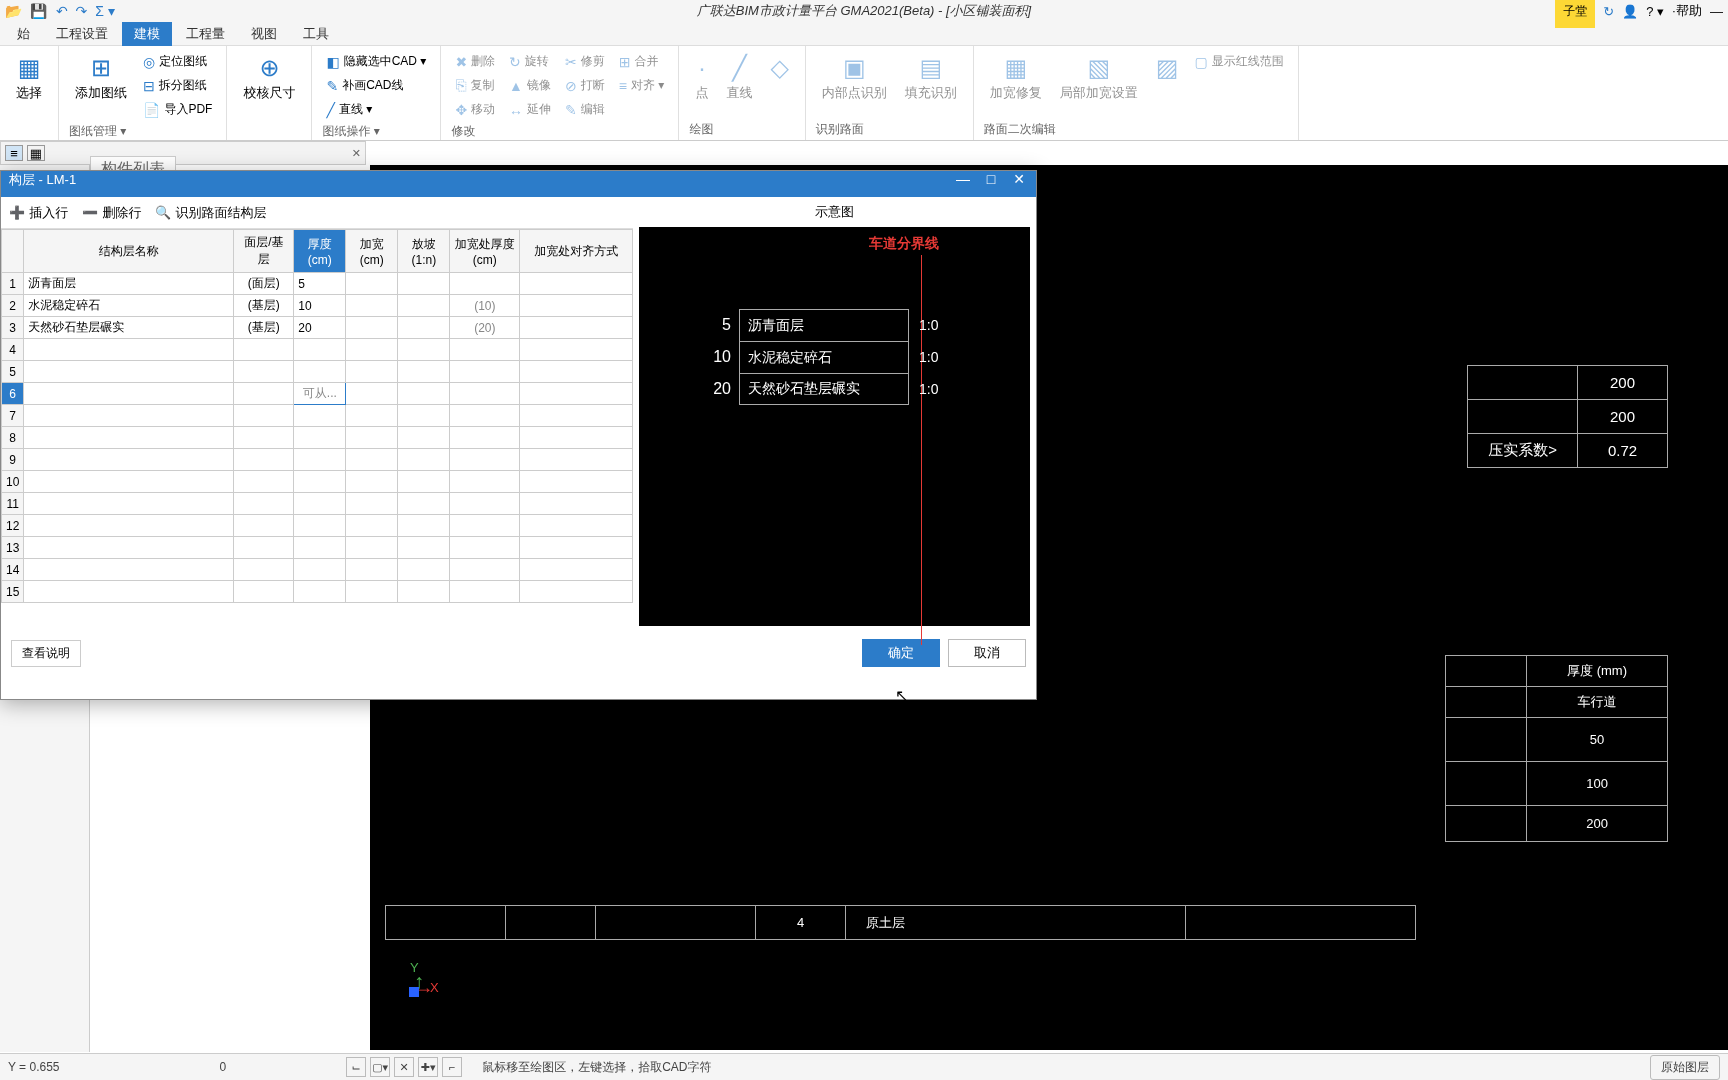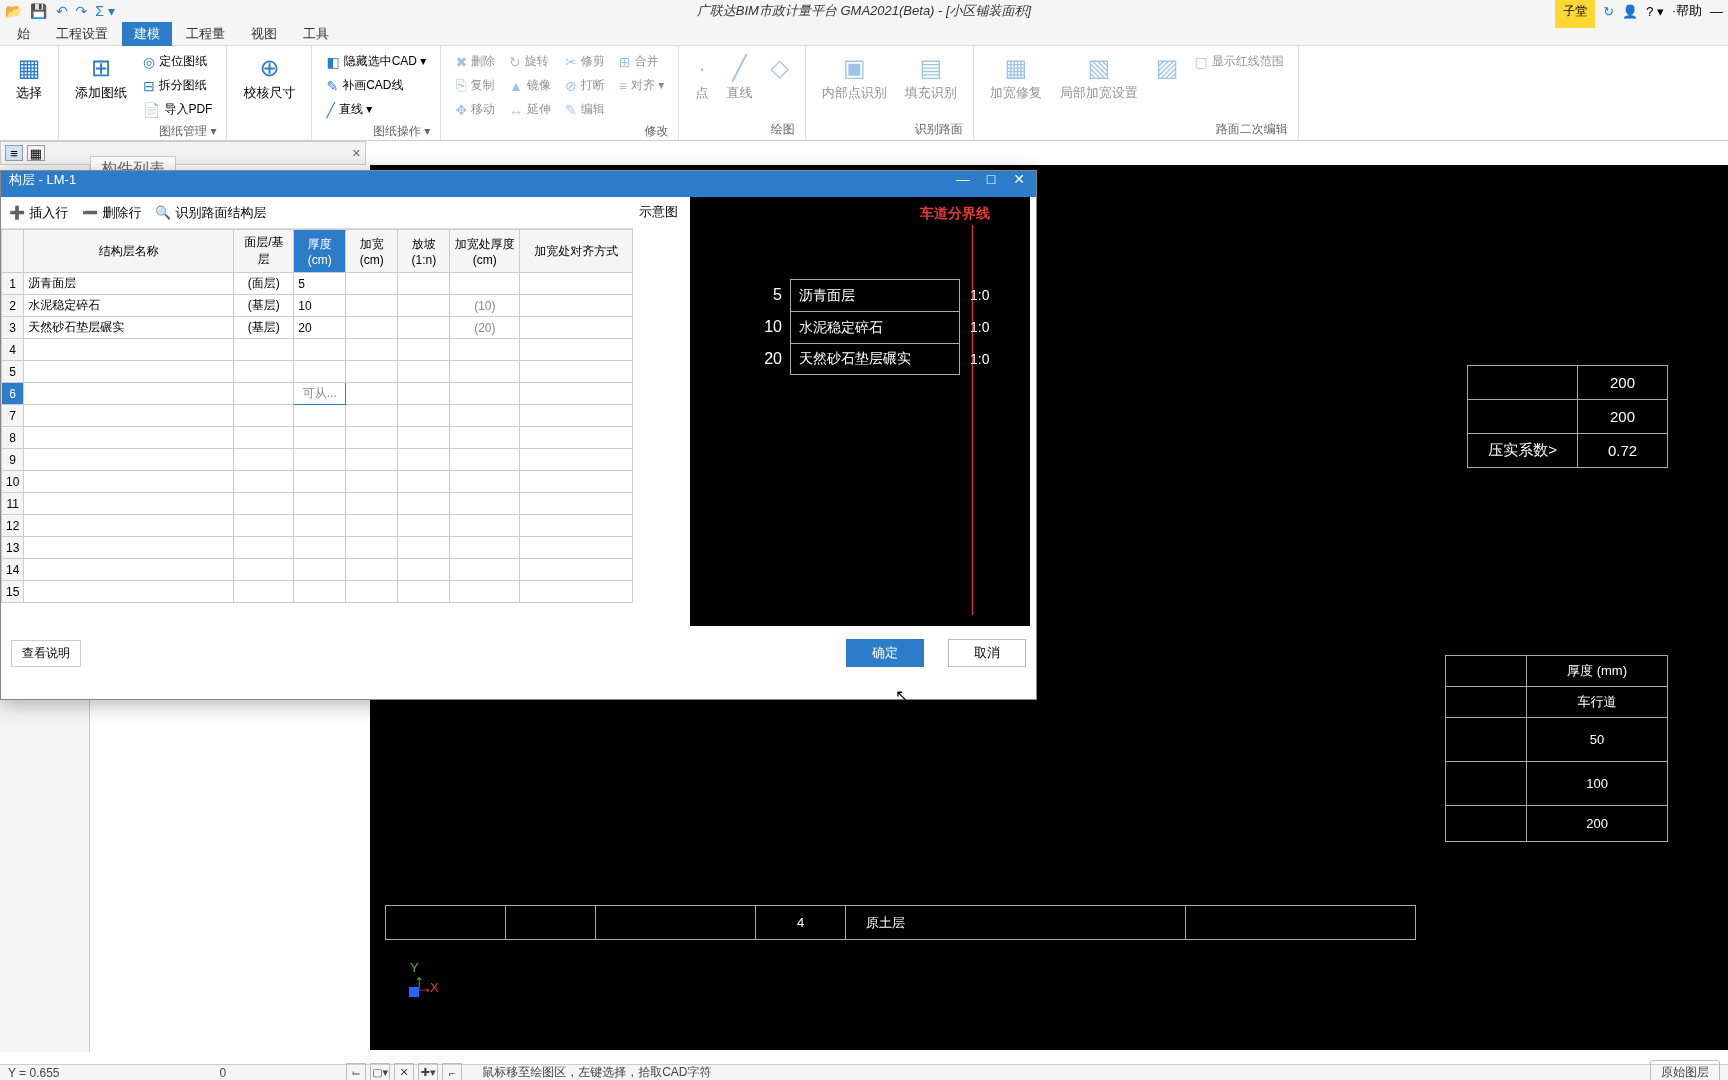--- a/index.html
+++ b/index.html
@@ -15,21 +15,21 @@
 
 
 .menu-bar { height: 24px; background: #f5f5f5; display: flex; align-items: center; gap: 2px; padding-left: 5px; border-bottom: 1px solid #ddd; }
 .menu-bar .menu-item { padding: 3px 12px; color: #333; font-size: 13px; }
 .menu-bar .menu-item.active { background: #2c7cc9; color: #fff; }
 
 
 .ribbon { height: 95px; background: #fff; border-bottom: 1px solid #ccc; display: flex; }
 .ribbon-group { border-right: 1px solid #e0e0e0; padding: 5px 10px 2px; display: flex; flex-direction: column; justify-content: space-between; }
 .ribbon-group .group-content { display: flex; gap: 6px; align-items: flex-start; }
-.ribbon-group .group-label { text-align: right; font-size: 12px; color: #666; padding-top: 3px; }
+.ribbon-group .group-label { text-align: left; font-size: 12px; color: #666; padding-top: 3px; }
 .ribbon-btn-large { display: flex; flex-direction: column; align-items: center; gap: 2px; padding: 3px 6px; }
 .ribbon-btn-large .icon { font-size: 24px; color: #2c7cc9; }
 .ribbon-btn-large.disabled { opacity: 0.45; }
 .ribbon-btn-small { display: flex; align-items: center; gap: 4px; padding: 2px 4px; font-size: 12px; }
 .ribbon-btn-small .icon { color: #2c7cc9; font-size: 14px; }
 .ribbon-btn-small.disabled { opacity: 0.45; }
 .ribbon-col { display: flex; flex-direction: column; gap: 3px; }
 
 
 .left-top { position: absolute; top: 141px; left: 0; width: 366px; height: 24px; background: #f3f3f3; border: 1px solid #ccc; display: flex; align-items: center; gap: 4px; padding: 0 4px; }
@@ -54,36 +54,36 @@
 .struct-table th, .struct-table td { border: 1px solid #ccc; font-size: 12px; text-align: center; height: 22px; padding: 0 4px; }
 .struct-table th { background: #f5f5f5; font-weight: normal; padding: 4px; }
 .struct-table th.active { background: #2c7cc9; color: #fff; }
 .struct-table td.row-num { background: #f5f5f5; width: 18px; }
 .struct-table td.row-num.sel { background: #2c7cc9; color: #fff; }
 .struct-table td.name { text-align: left; }
 .struct-table td.editable { border: 1px solid #2c7cc9; color: #888; }
 .struct-table .val.paren { color: #888; }
 
 
-.dialog-right { flex: 1; display: flex; flex-direction: row; }
+.dialog-right { flex: 1; display: flex; flex-direction: column; }
 .preview-title { text-align: center; padding: 6px; font-size: 13px; }
 .preview-canvas { flex: 1; background: #000; margin: 0 6px 6px; position: relative; color: #fff; }
 .preview-canvas .lane-label { position: absolute; top: 8px; left: 230px; color: #e53935; font-size: 14px; font-weight: bold; }
 .preview-canvas .redline { position: absolute; left: 282px; top: 28px; width: 1px; height: 390px; background: #e53935; }
 .preview-canvas .layer-row { position: absolute; display: flex; align-items: center; }
 .preview-canvas .layer-row .thk { width: 40px; text-align: right; padding-right: 8px; font-size: 16px; }
 .preview-canvas .layer-row .box { width: 170px; height: 32px; border: 1px solid #aaa; border-bottom: none; display: flex; align-items: center; padding-left: 8px; font-size: 14px; }
 .preview-canvas .layer-row .ratio { padding-left: 10px; font-size: 14px; }
 .preview-canvas .layer-row.last .box { border-bottom: 1px solid #aaa; }
 
 
 .dialog-footer { height: 42px; display: flex; align-items: center; padding: 0 10px; }
 .dialog-footer .view-desc { border: 1px solid #ccc; padding: 4px 10px; font-size: 12px; }
 .dialog-footer .spacer { flex: 1; }
-.dialog-footer button { width: 78px; height: 28px; margin-left: 24px; border: 1px solid #bbb; background: #fff; font-size: 13px; }
+.dialog-footer button { width: 78px; height: 28px; margin-left: 8px; border: 1px solid #bbb; background: #fff; font-size: 13px; }
 .dialog-footer button.primary { background: #2c7cc9; color: #fff; border-color: #2c7cc9; }
 
 
 .cursor { position: absolute; top: 686px; left: 895px; font-size: 16px; z-index: 100; user-select: none; }
 
 
 .cad-area { position: absolute; top: 165px; left: 370px; right: 0; bottom: 30px; background: #000; }
 .cad-tables { position: absolute; top: 200px; right: 60px; color: #fff; font-size: 15px; }
 .cad-tables table { border-collapse: collapse; }
 .cad-tables td { border: 1px solid #aaa; padding: 6px 20px; text-align: center; min-width: 90px; height: 34px; }
@@ -91,21 +91,21 @@
 .cad-bottom-row table { border-collapse: collapse; }
 .cad-bottom-row td { border: 1px solid #aaa; padding: 6px 20px; height: 34px; min-width: 90px; text-align: center; }
 .axis { position: absolute; bottom: 55px; left: 30px; color: #fff; }
 .axis .y { color: #4caf50; position: absolute; bottom: 20px; left: 10px; }
 .axis .x { color: #e53935; position: absolute; bottom: 0; left: 30px; }
 .axis .arrowY { position: absolute; bottom: 2px; left: 14px; color: #4caf50; font-size: 20px; }
 .axis .arrowX { position: absolute; bottom: -3px; left: 15px; color: #e53935; font-size: 18px; }
 .axis .origin { position: absolute; bottom: -2px; left: 9px; width: 10px; height: 10px; background: #2962ff; }
 
 
-.status-bar { position: absolute; bottom: 0; left: 0; right: 0; height: 16px; background: #f5f5f5; border-top: 1px solid #ccc; display: flex; align-items: center; padding: 0 8px; gap: 20px; font-size: 12px; color: #444; }
+.status-bar { position: absolute; bottom: 0; left: 0; right: 0; height: 27px; background: #f5f5f5; border-top: 1px solid #ccc; display: flex; align-items: center; padding: 0 8px; gap: 20px; font-size: 12px; color: #444; }
 .status-bar .seg { display: flex; align-items: center; gap: 4px; }
 .status-bar .icon-btn { width: 20px; height: 20px; border: 1px solid #bbb; display: inline-flex; align-items: center; justify-content: center; font-size: 11px; }
 .status-bar .right-pill { margin-left: auto; border: 1px solid #bbb; padding: 3px 10px; border-radius: 3px; }
 
 .left-sidebar { position: absolute; top: 165px; left: 0; width: 90px; bottom: 28px; background: #f5f5f5; border-right: 1px solid #ccc; }
 
 .gj-tab { position: absolute; top: 156px; left: 90px; background: #fff; border: 1px solid #ccc; border-bottom: none; padding: 2px 10px; font-size: 16px; color: #666; }
 </style>
 </head>
 <body>

